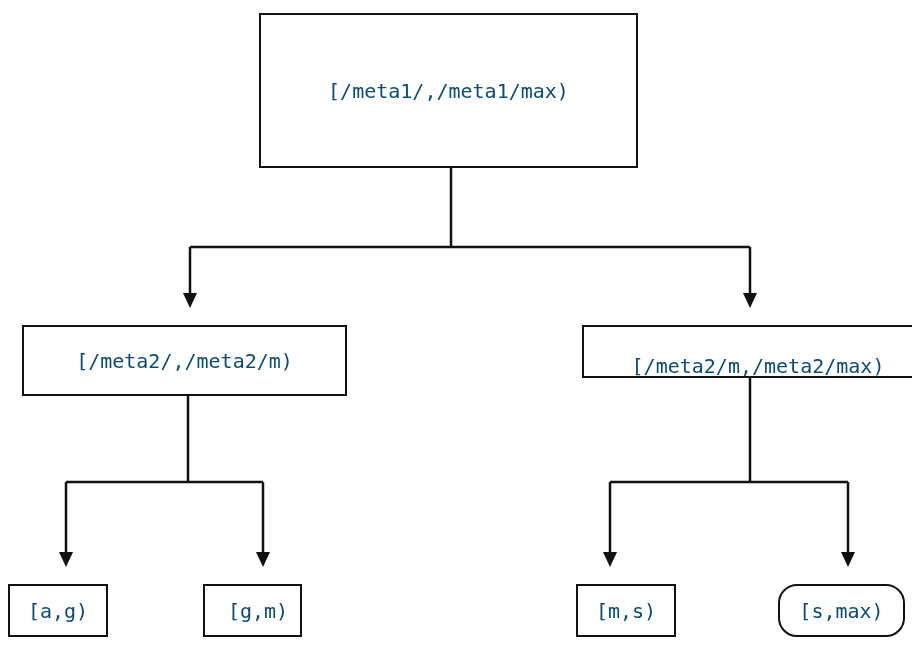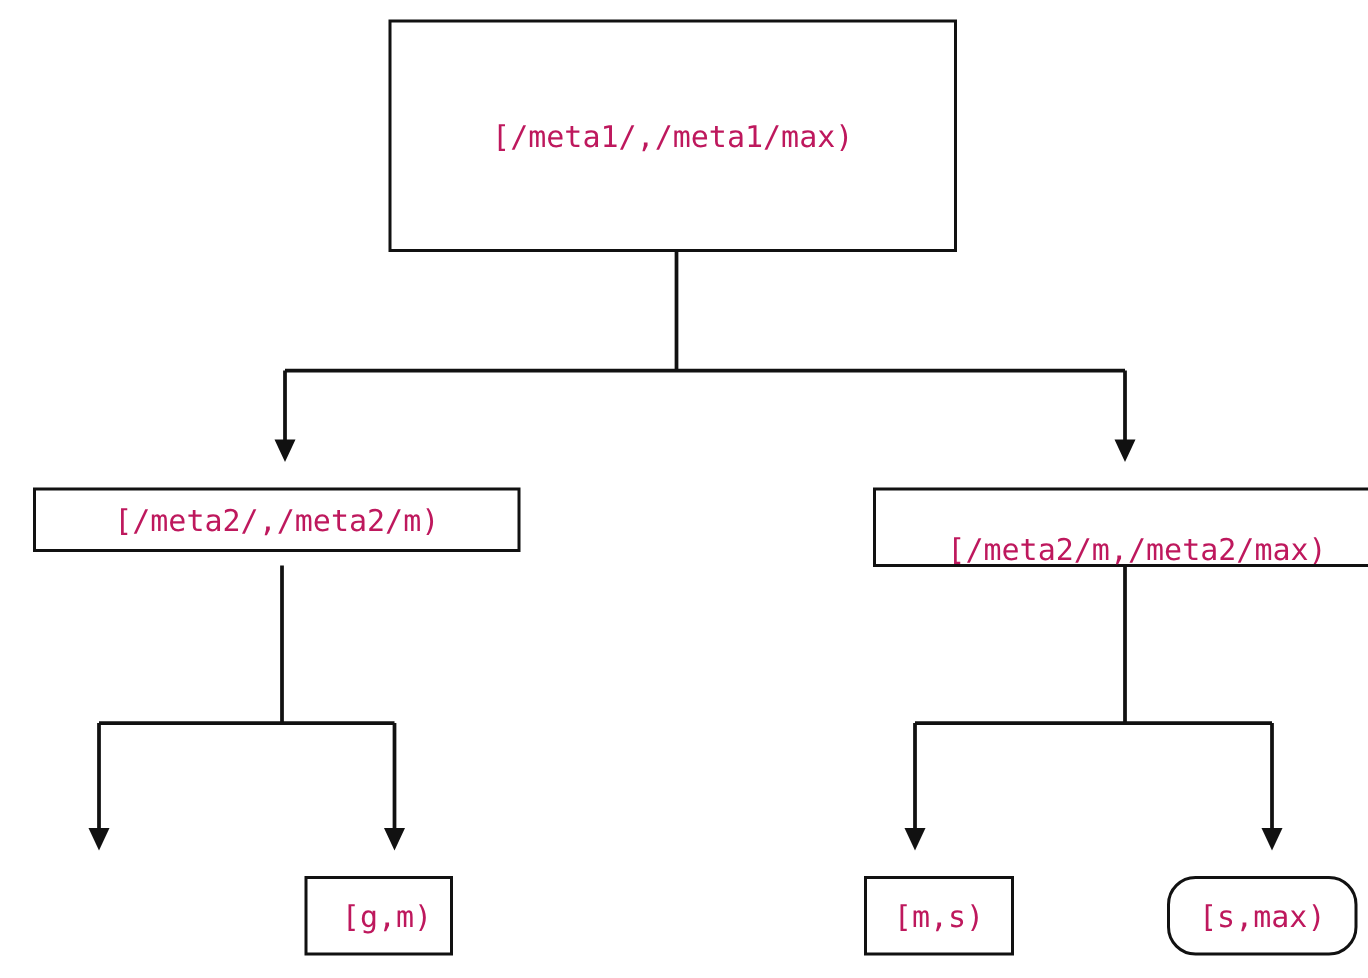--- a/index.html
+++ b/index.html
@@ -6,21 +6,21 @@
     margin: 0;
     padding: 0;
     background: #ffffff;
   }
   .canvas {
     position: relative;
     width: 912px;
     height: 652px;
     background: #ffffff;
     font-family: "DejaVu Sans Mono", "Liberation Mono", monospace;
-    color: #be185d;
+    color: #0c4a6e;
     overflow: hidden;
   }
   .edges-svg {
     position: absolute;
     left: 0;
     top: 0;
     width: 912px;
     height: 652px;
     display: block;
   }
@@ -39,21 +39,21 @@
     border: 2.5px solid #111111;
     background: #ffffff;
     display: flex;
     align-items: center;
     justify-content: center;
     font-size: 20px;
     line-height: 1;
     white-space: nowrap;
   }
   .node-root   { left: 259px; top: 13px;  width: 379px; height: 155px; }
-  .node-left   { left: 22px;  top: 325px; width: 325px; height: 43px; }
+  .node-left   { left: 22px;  top: 325px; width: 325px; height: 71px; }
   .node-right  { left: 582px; top: 325px; width: 352px; height: 53px; align-items: flex-end; }
   .node-ll     { left: 8px;   top: 584px; width: 100px; height: 53px; }
   .node-lr     { left: 203px; top: 584px; width: 99px;  height: 53px; padding-left: 11px; }
   .node-rl     { left: 553px; top: 584px; width: 100px; height: 53px; margin-left: 23px; }
   .node-rr     { left: 778px; top: 584px; width: 127px; height: 53px; border-radius: 19px; }
 </style>
 </head>
 <body>
 
 <div class="canvas">
@@ -87,20 +87,23 @@
   </div>
 
   <div class="node node-left">
     <span>[/meta2/,/meta2/m)</span>
   </div>
 
   <div class="node node-right">
     <span>[/meta2/m,/meta2/max)</span>
   </div>
 
+  <div class="node node-ll">
+    <span>[a,g)</span>
+  </div>
 
   <div class="node node-lr">
     <span>[g,m)</span>
   </div>
 
   <div class="node node-rl">
     <span>[m,s)</span>
   </div>
 
   <div class="node node-rr">

